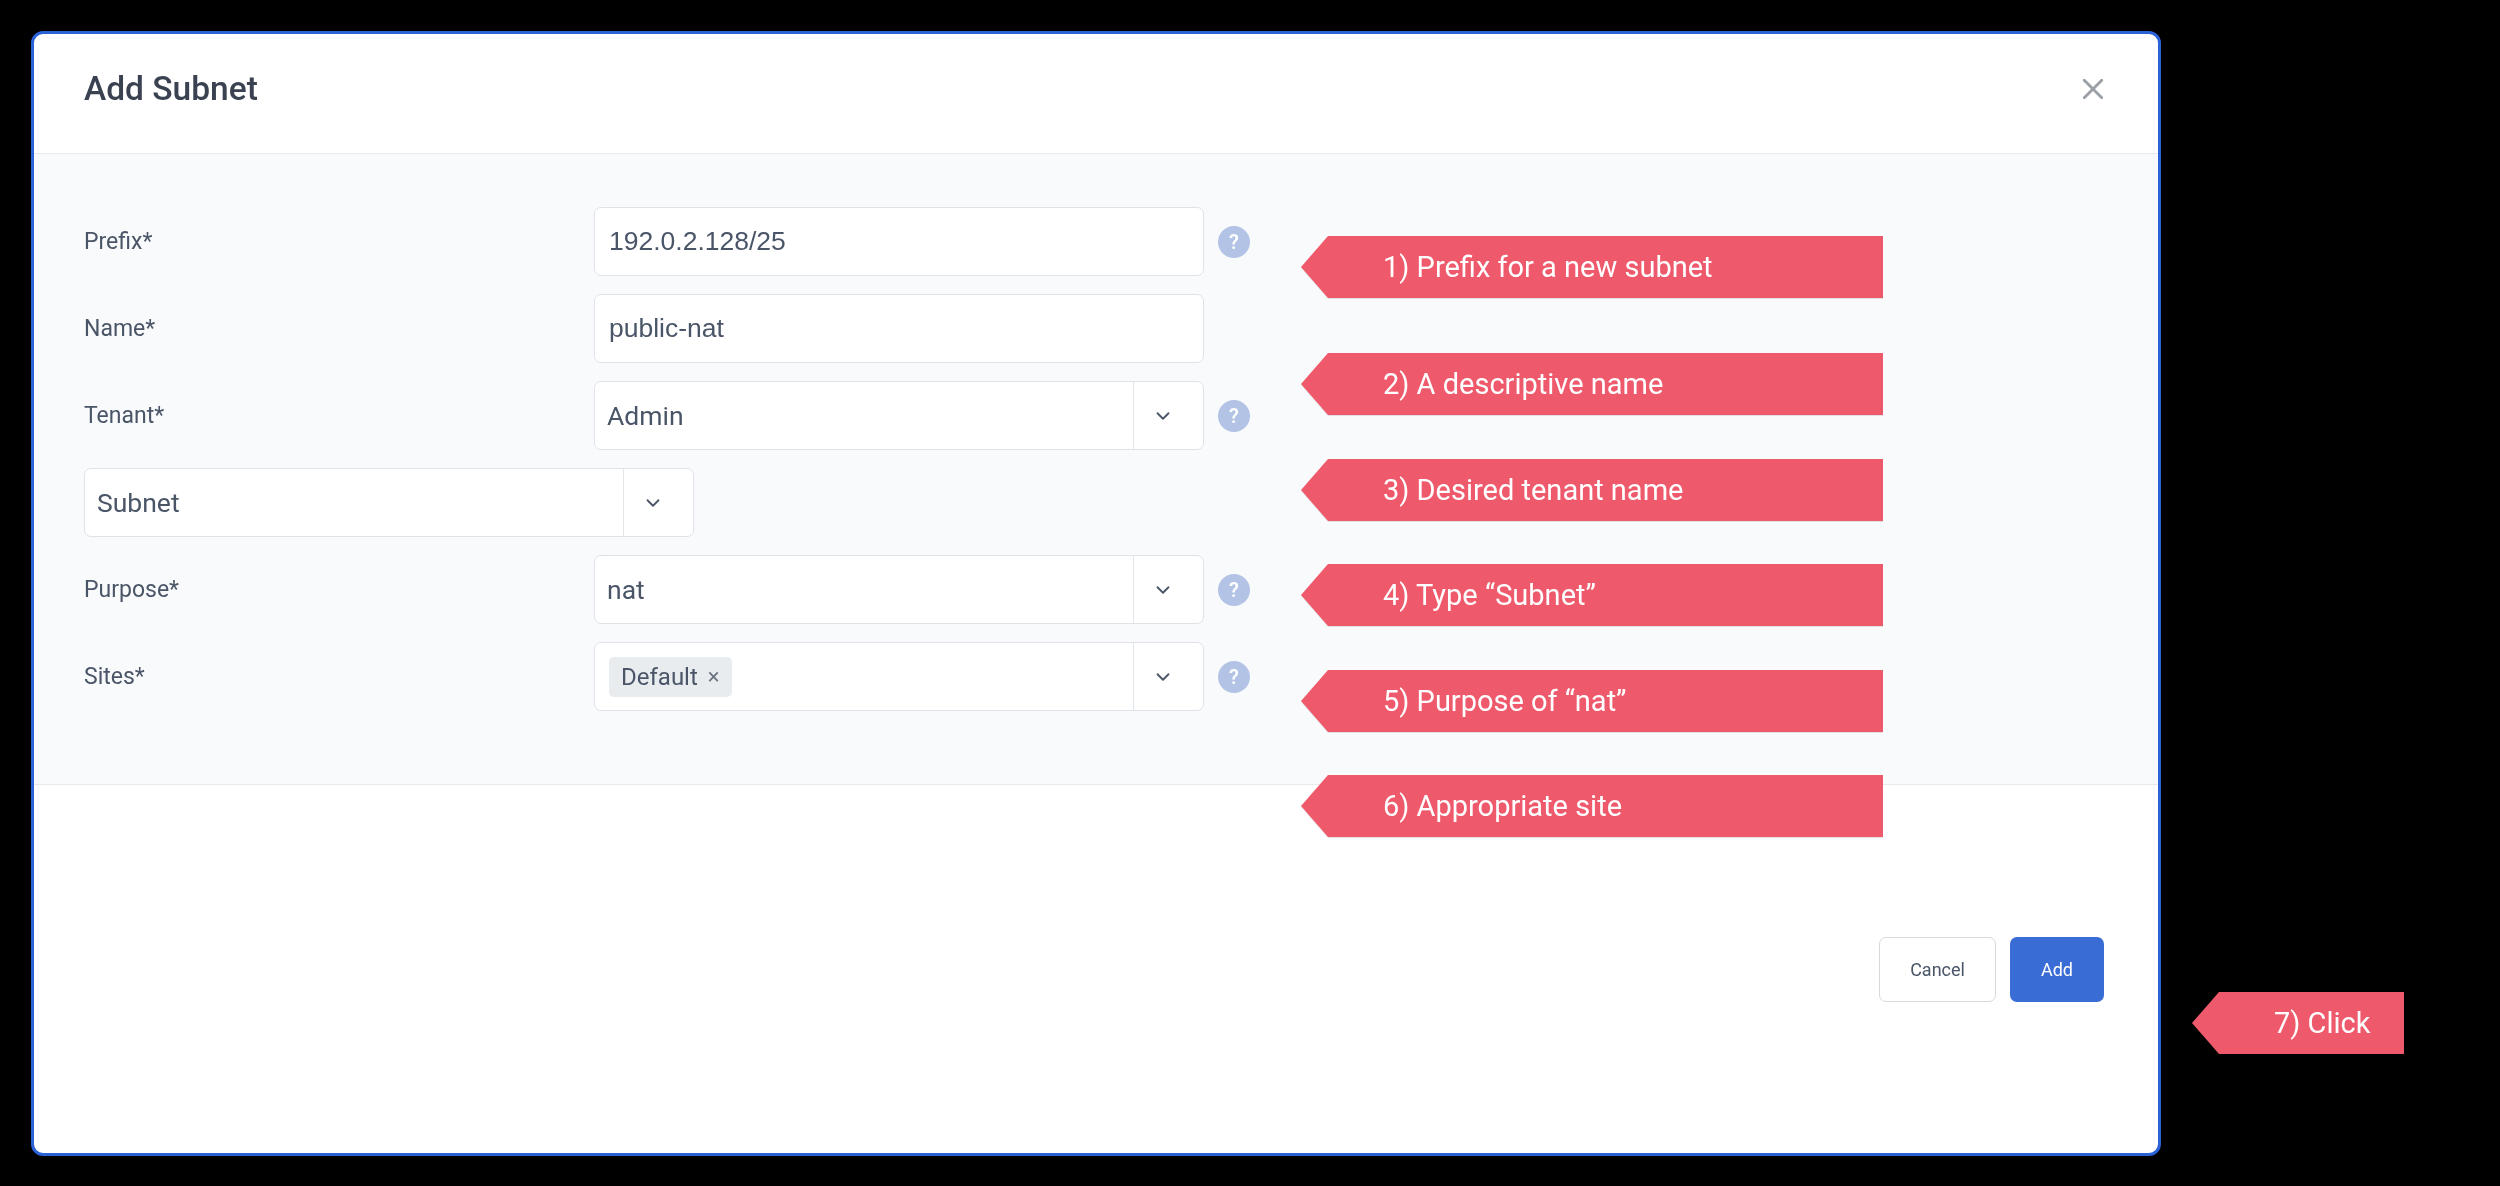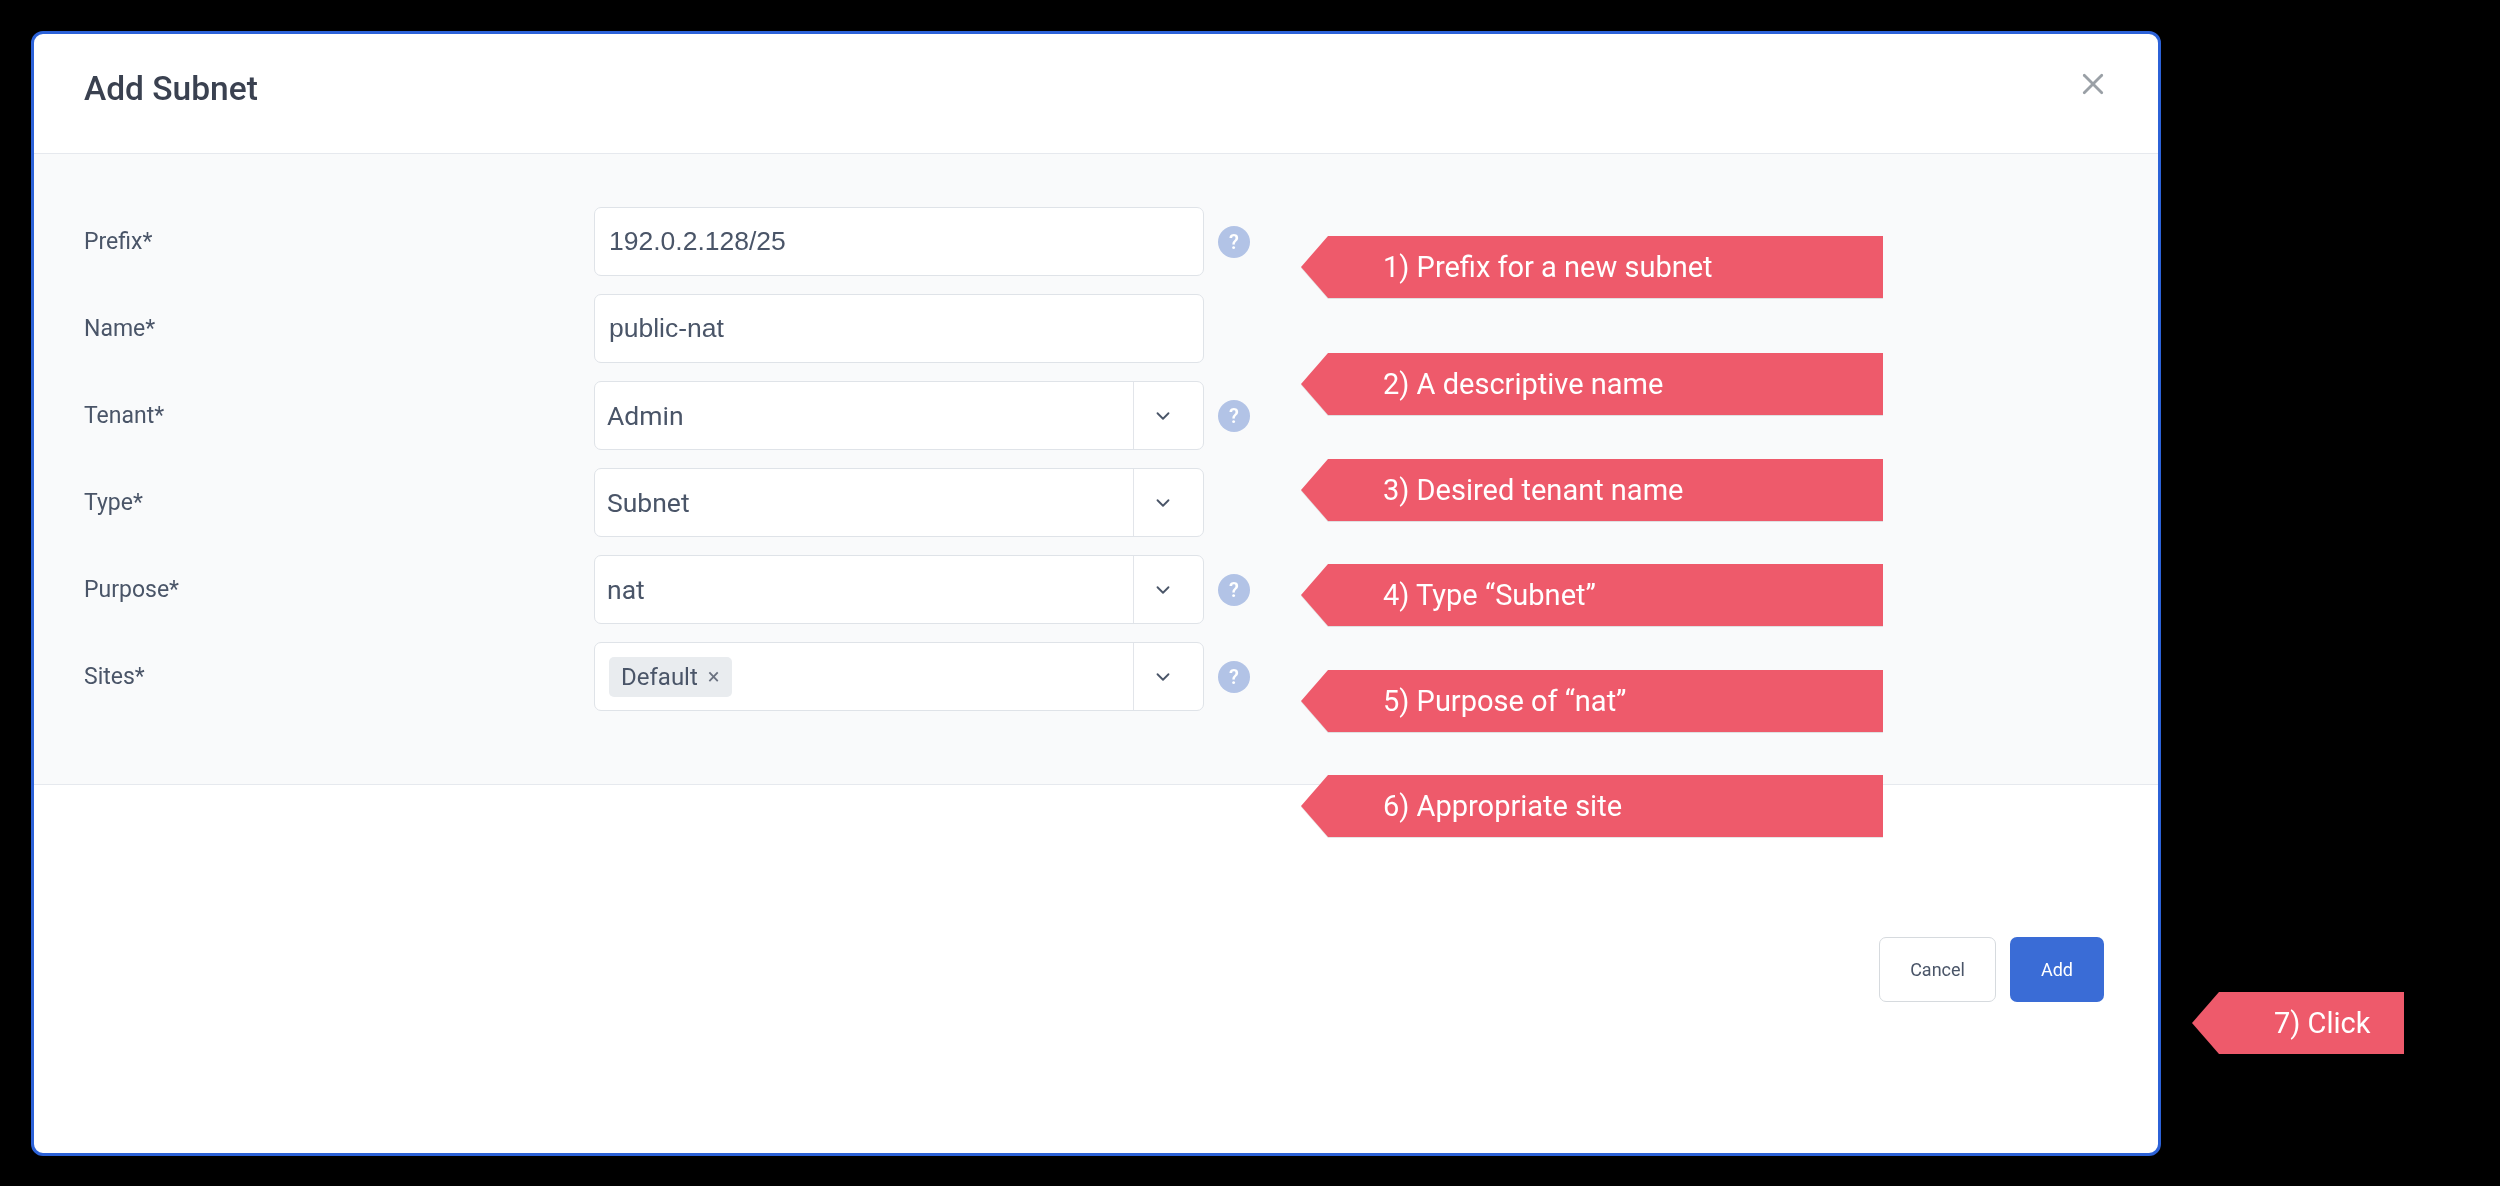--- a/index.html
+++ b/index.html
@@ -25,20 +25,21 @@
     border: 3px solid #2c62d8;
     border-radius: 12px;
     overflow: hidden;
     display: flex;
     flex-direction: column;
   }
 
   
   .modal-header {
     display: flex;
+    align-items: center;
     justify-content: space-between;
     padding: 35px 50px 45px 50px;
     border-bottom: 1px solid #e6e9ee;
   }
   .modal-title {
     font-size: 33.5px;
     font-weight: 500;
     color: #3a4150;
   }
   .close-btn {
@@ -248,21 +249,20 @@
               </svg>
           </div>
         </div>
       </div>
       <div class="after-wrap">
         <div class="help">?</div>
       </div>
     </div>
 
     <div class="form-row">
-      <div class="form-label">Type*</div>
       <div class="control-wrap">
         <div class="select">
           <div class="value">
               <span>Subnet</span>
             </div>
           <div class="chev-zone">
             <svg width="22" height="22" viewBox="0 0 24 24" fill="none" stroke="#4a5568" stroke-width="2" stroke-linecap="round" stroke-linejoin="round">
                 <polyline points="6 9 12 15 18 9"></polyline>
               </svg>
           </div>

